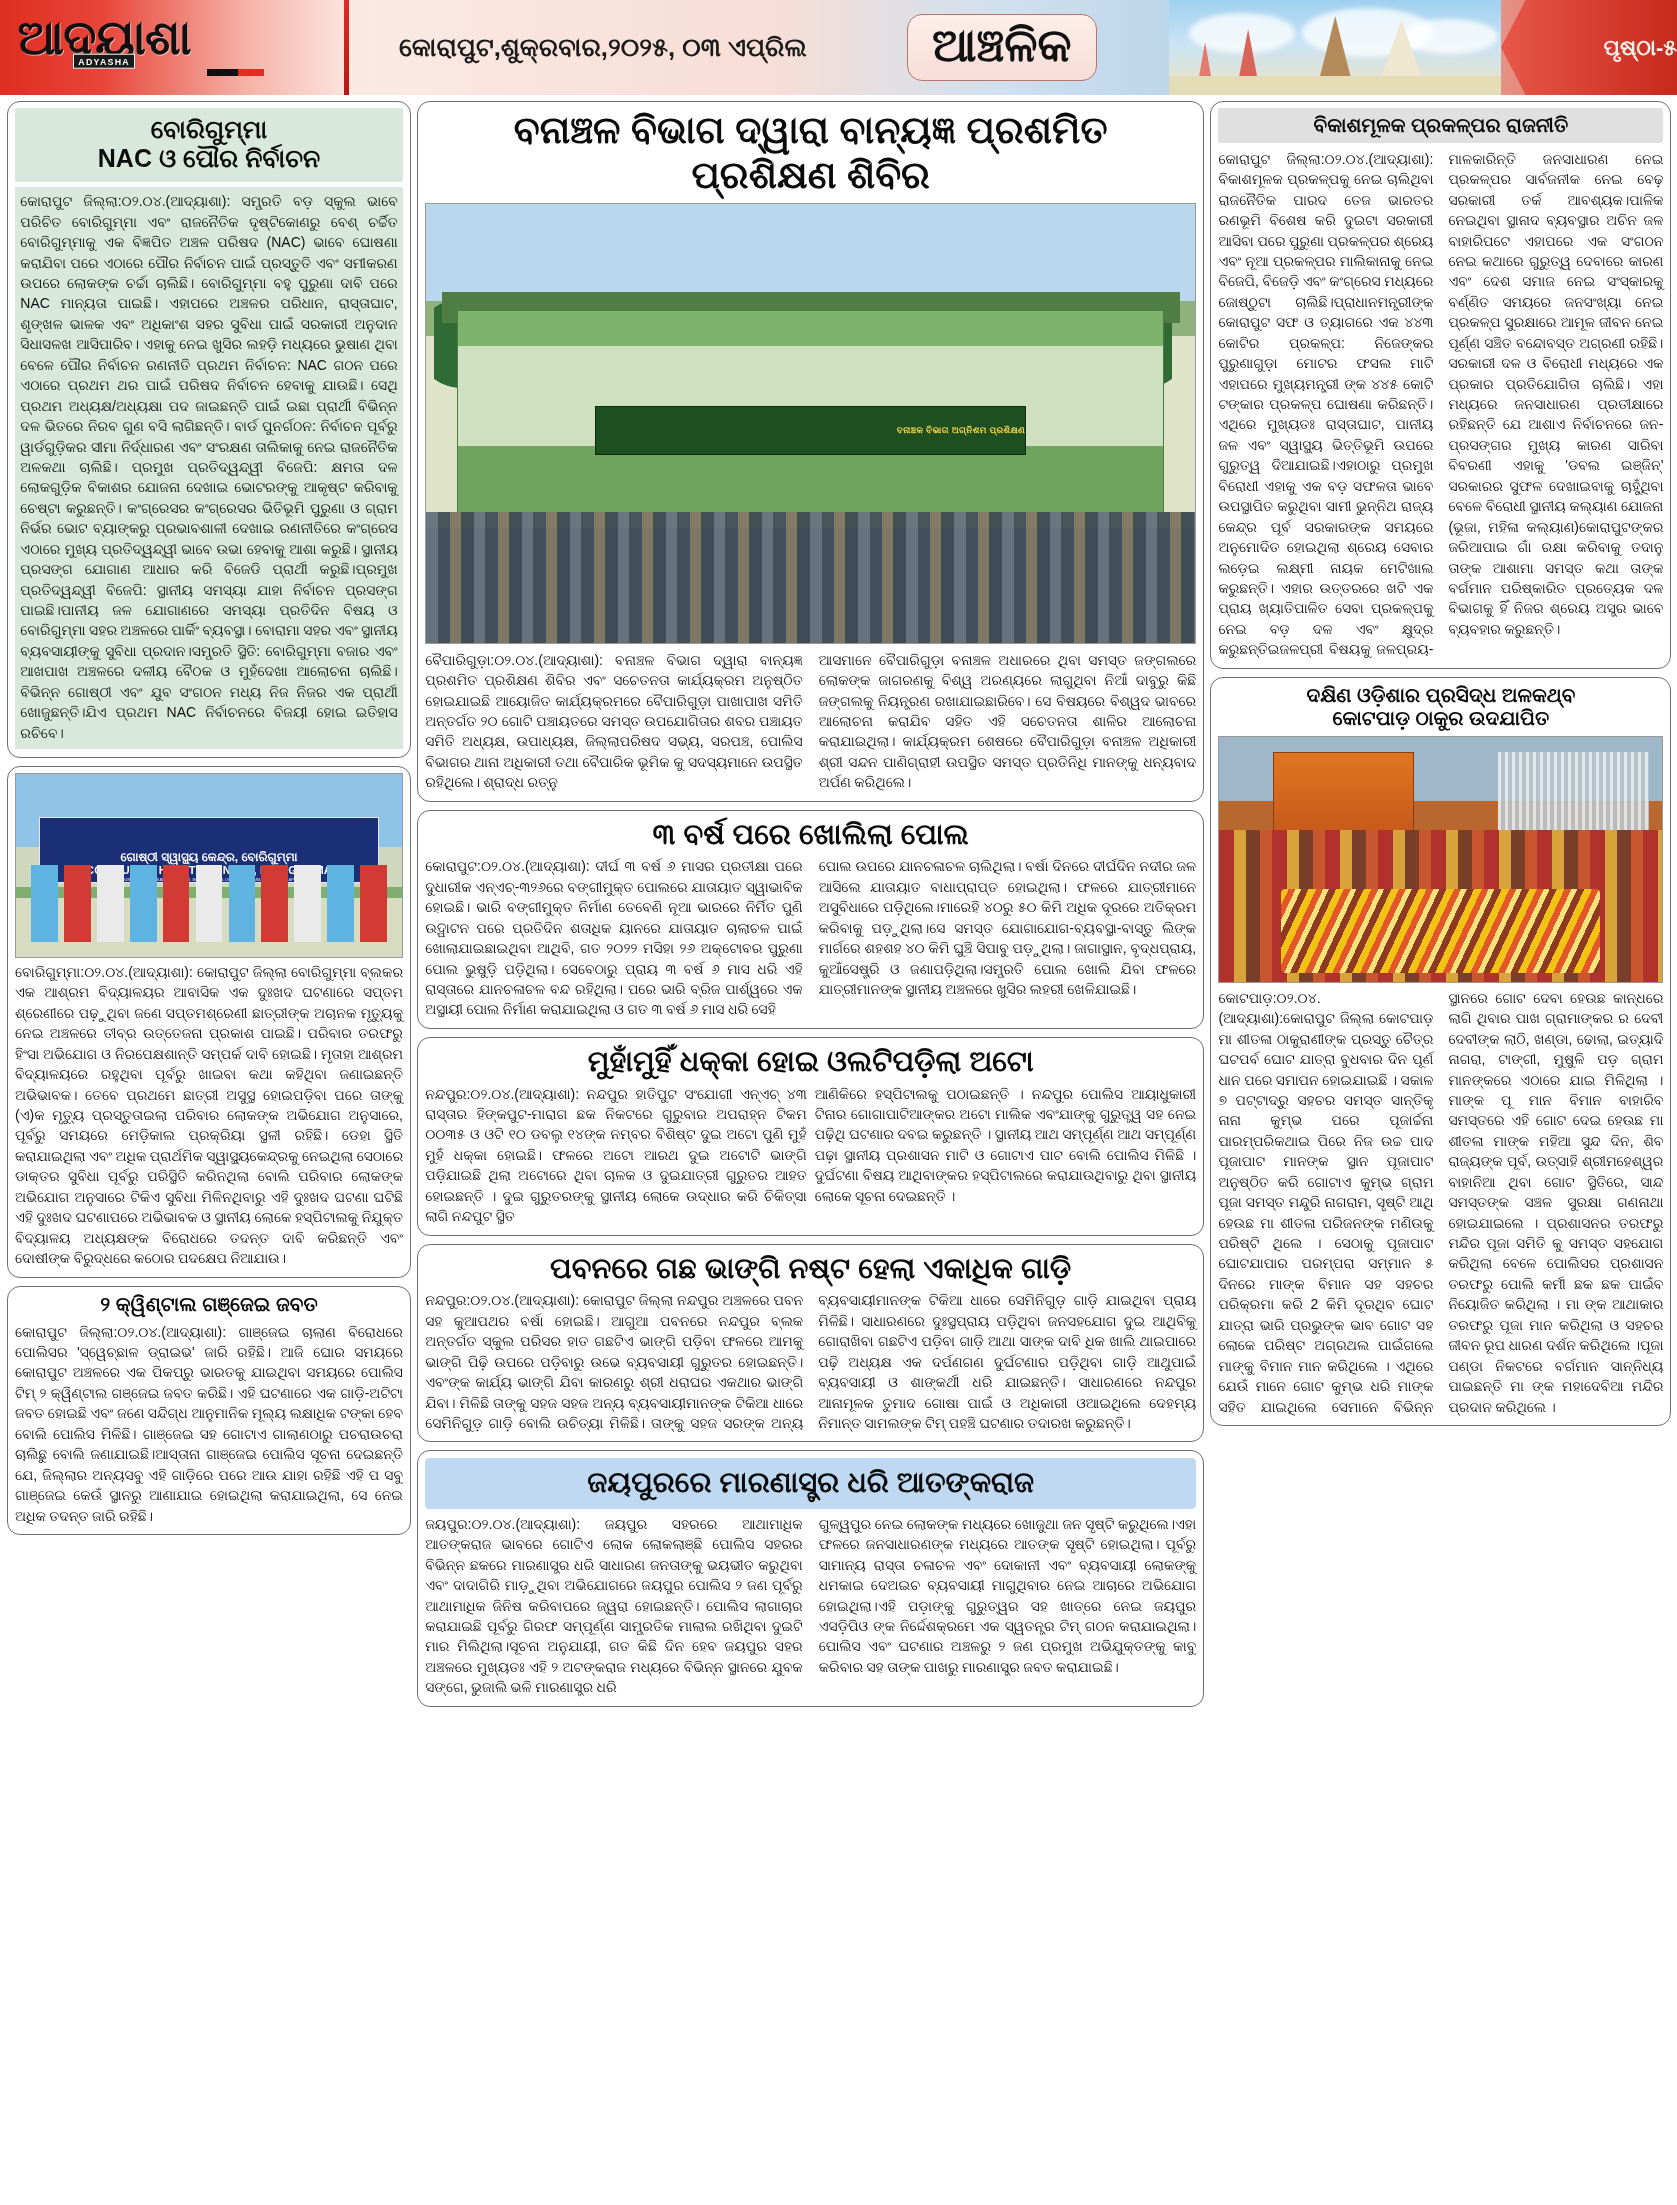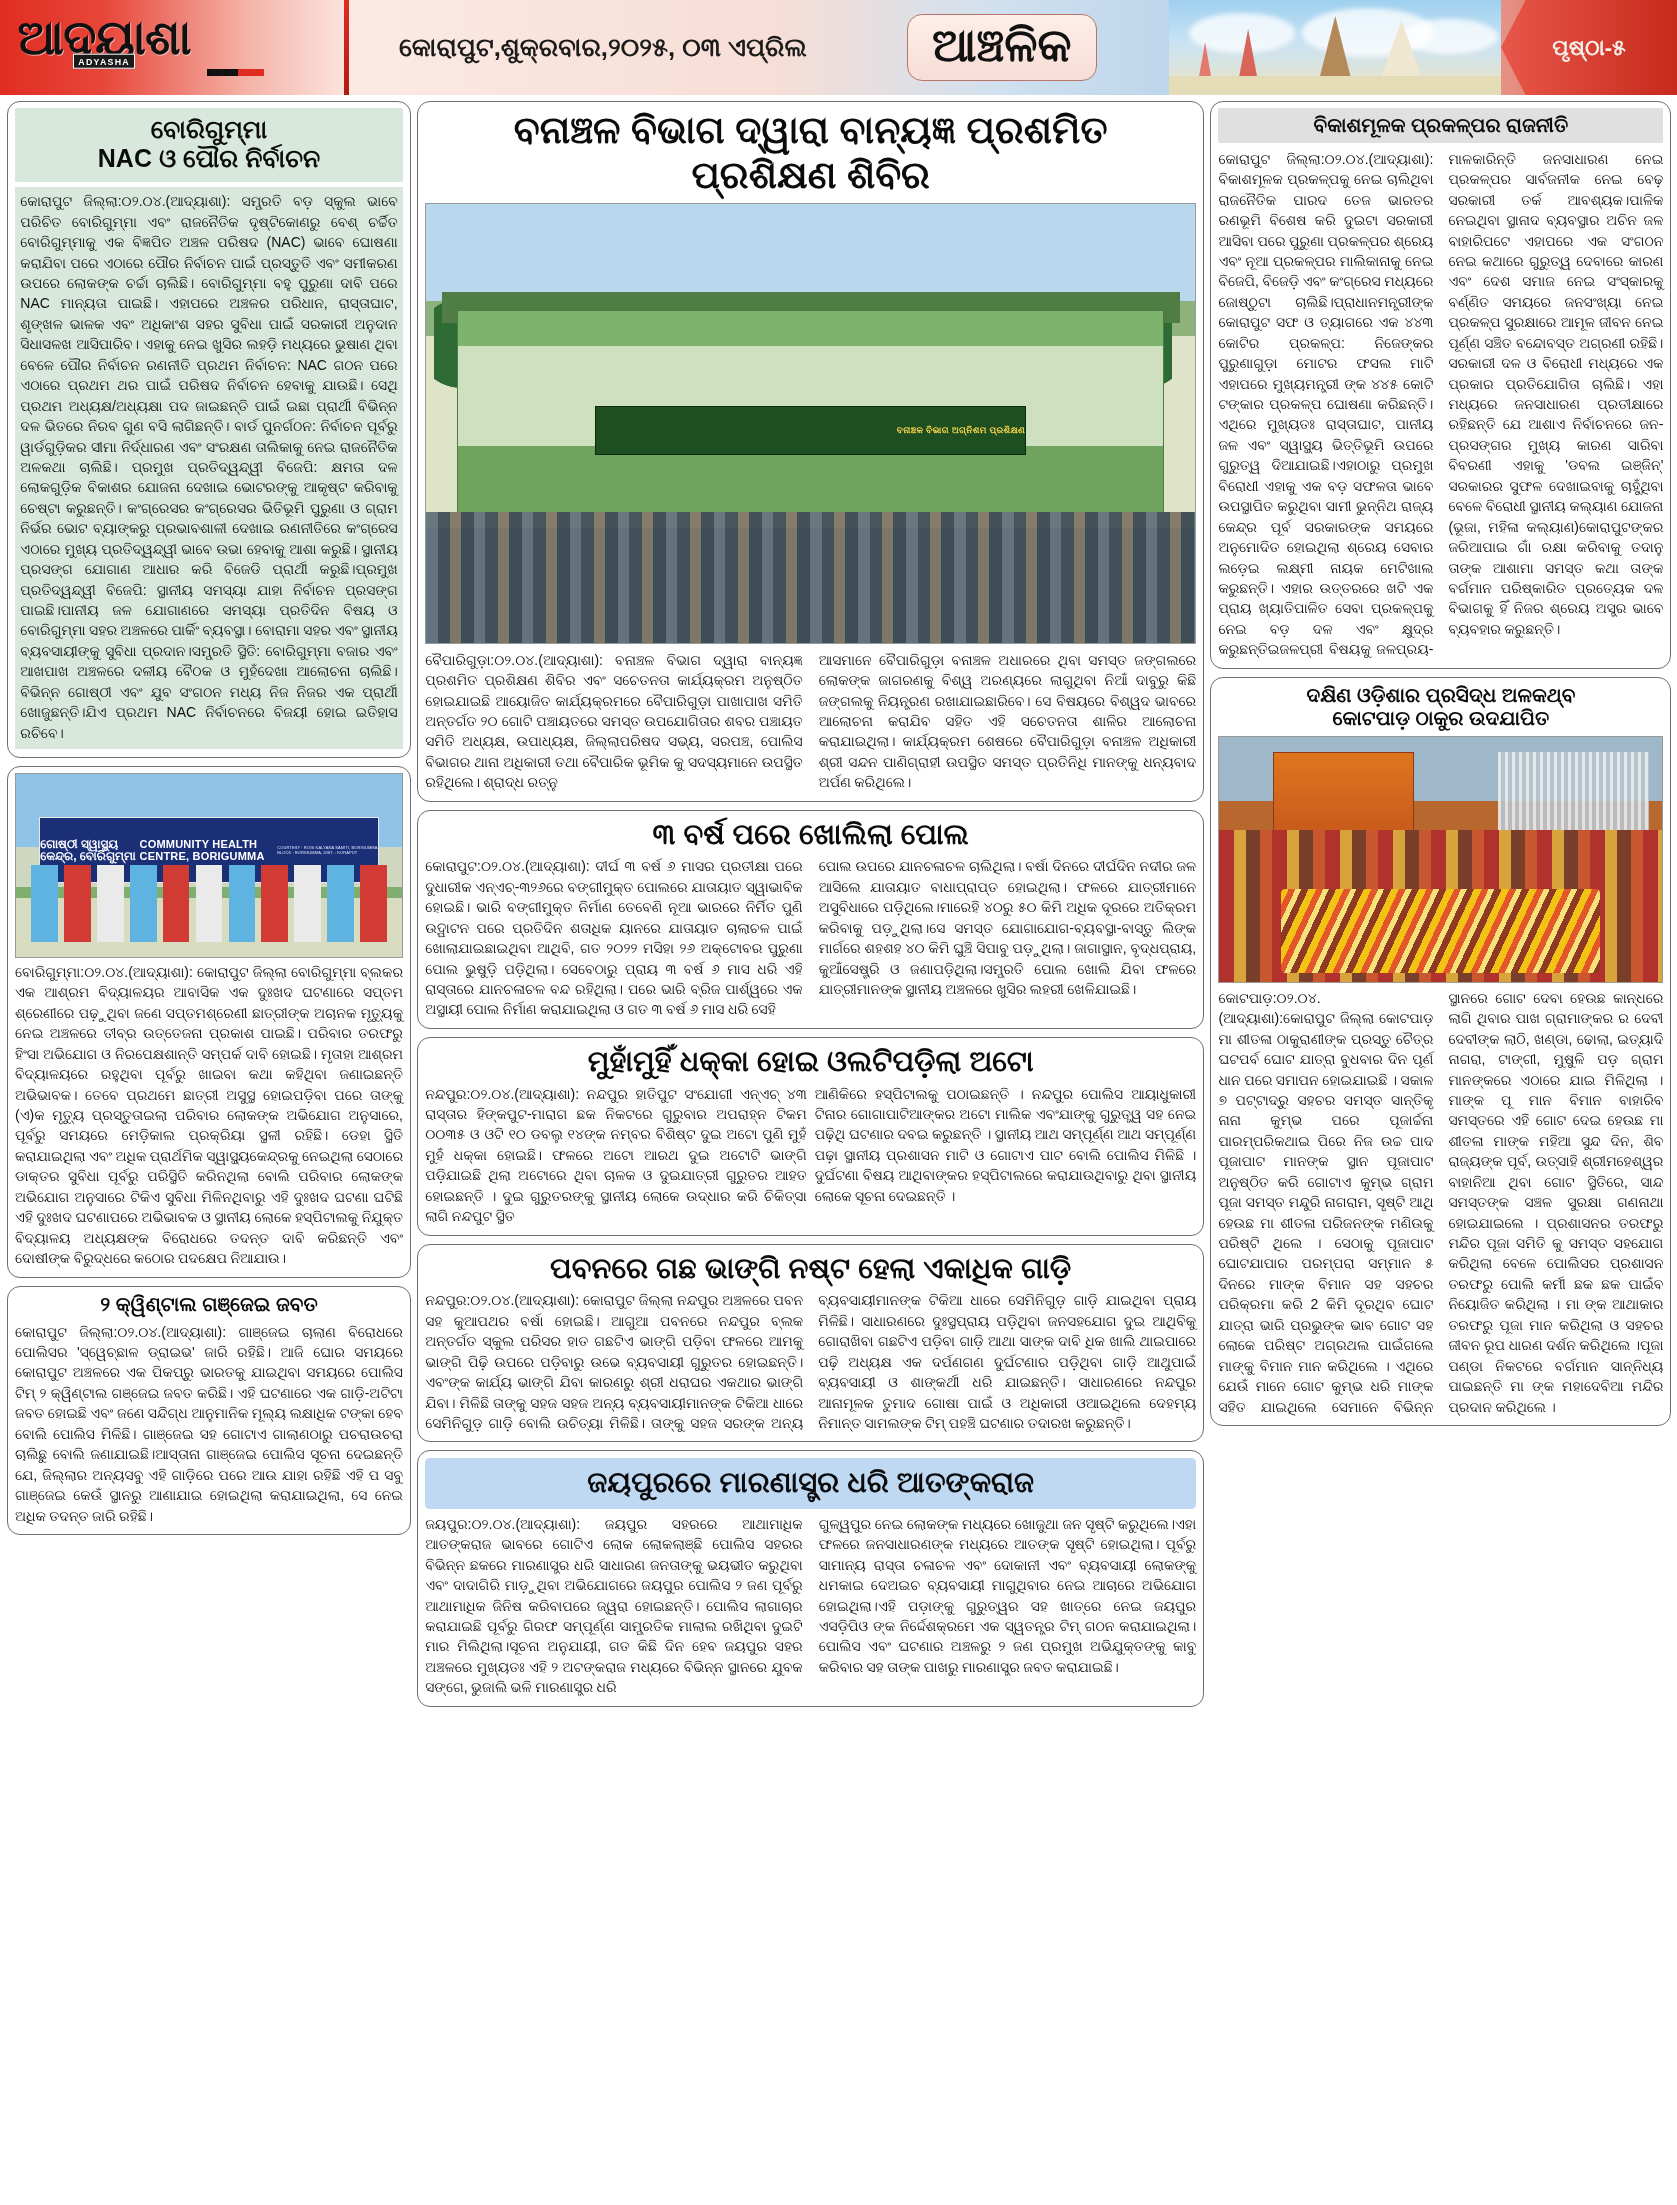--- a/index.html
+++ b/index.html
@@ -51,21 +51,21 @@
     background:linear-gradient(180deg,#fdeee9,#f7ddd5);
     padding:6.2px 24px 11.5px;font-size:46px;font-weight:bold;color:#111;
     line-height:1.05;white-space:nowrap;
   }
   .mh-photo{
     flex:1 1 auto;position:relative;overflow:hidden;
     background:linear-gradient(180deg,#9fd0ef 0%,#c9e3f4 45%,#efe4c4 100%);
   }
   .mh-photo .cloud{position:absolute;background:rgba(255,255,255,.75);border-radius:50%;filter:blur(2.6px);}
   .mh-page{
-    flex:0 0 176px;display:flex;align-items:center;justify-content:center;
+    flex:0 0 176px;display:flex;align-items:center;justify-content:flex-end;
     background:linear-gradient(90deg,#e8574a,#c62a1c);
     clip-path:polygon(14% 0,100% 0,100% 100%,14% 100%,0 50%);
   }
   .mh-page span{font-size:22px;font-weight:bold;color:#f6efe9;}
 
   
   .sheet{
     position:absolute;top:95px;left:0;width:1677px;height:2593px;
     background:#fff;padding:6.2px 7px 0;display:flex;gap:6.2px;
   }
@@ -105,21 +105,21 @@
   .photo.ph-fest{height:247px;background:linear-gradient(180deg,#9fb8c9 0 26%,#b8682f 26% 48%,#a6453a 48% 100%);}
 
   .ph-bldg{position:absolute;left:4%;right:4%;top:24%;bottom:26%;background:linear-gradient(180deg,#7db36c 0 16%,#cfe0c0 16% 62%,#6fa35e 62% 100%);border:0.9px solid #4d7b42;}
   .ph-roof{position:absolute;left:2%;right:2%;top:20%;height:7%;background:#4f7d44;}
   .ph-banner{position:absolute;left:22%;right:22%;top:46%;height:11%;background:#1e4f20;border:0.9px solid #0d2c0f;display:flex;align-items:center;justify-content:flex-end;}
   .ph-banner span{color:#ffd84d;font-size:8.8px;font-weight:bold;letter-spacing:0.4px;}
   .ph-crowd{position:absolute;left:0;right:0;bottom:0;height:30%;background:linear-gradient(180deg,#5d6a5a 0 12%,#3a4a55 12% 100%);}
   .ph-crowd::before{content:"";position:absolute;inset:0;background:repeating-linear-gradient(90deg,#6b7a86 0 11.5px,#44525c 11.5px 24px,#8a7f6a 24px 35px,#3f4d57 35px 48px);opacity:.85;}
   .ph-tree{position:absolute;width:7%;height:26%;top:16%;background:radial-gradient(circle at 50% 60%,#2f6b34 0 60%,transparent 61%);}
 
-  .chc-sign{position:absolute;left:6%;right:6%;top:24%;height:36%;background:#1b2f77;border:1.3px solid #e8e8e8;display:flex;flex-direction:row;align-items:center;justify-content:flex-end;gap:1.3px;}
+  .chc-sign{position:absolute;left:6%;right:6%;top:24%;height:36%;background:#1b2f77;border:1.3px solid #e8e8e8;display:flex;flex-direction:column;align-items:center;justify-content:flex-end;gap:1.3px;}
   .chc-sign .l1{color:#fff;font-size:12px;font-weight:bold;line-height:1;}
   .chc-sign .l2{color:#fff;font-size:11px;font-weight:bold;letter-spacing:0.2px;}
   .chc-sign .l3{color:#dfe6ff;font-size:4px;letter-spacing:0.1px;}
   .chc-wall{position:absolute;left:0;right:0;bottom:0;height:38%;background:linear-gradient(180deg,#7fae6e 0 16%,#d7dcc0 16% 100%);}
   .chc-flags{position:absolute;left:4%;right:4%;bottom:8%;height:42%;display:flex;gap:6.2px;}
   .chc-flags i{flex:1;display:block;}
 
   .fest-gate{position:absolute;left:12%;width:32%;top:6%;height:44%;background:linear-gradient(180deg,#e0751f,#c0511a);border:0.9px solid #8c3a12;}
   .fest-fence{position:absolute;right:3%;width:34%;top:6%;height:40%;background:repeating-linear-gradient(90deg,#e9eef1 0 2.6px,#b9c4cb 2.6px 7px);opacity:.9;}
   .fest-crowd{position:absolute;left:0;right:0;bottom:0;height:62%;background:repeating-linear-gradient(90deg,#b1322c 0 15px,#d8a33a 15px 27px,#7a3f2a 27px 41px,#c8572f 41px 53px);}

